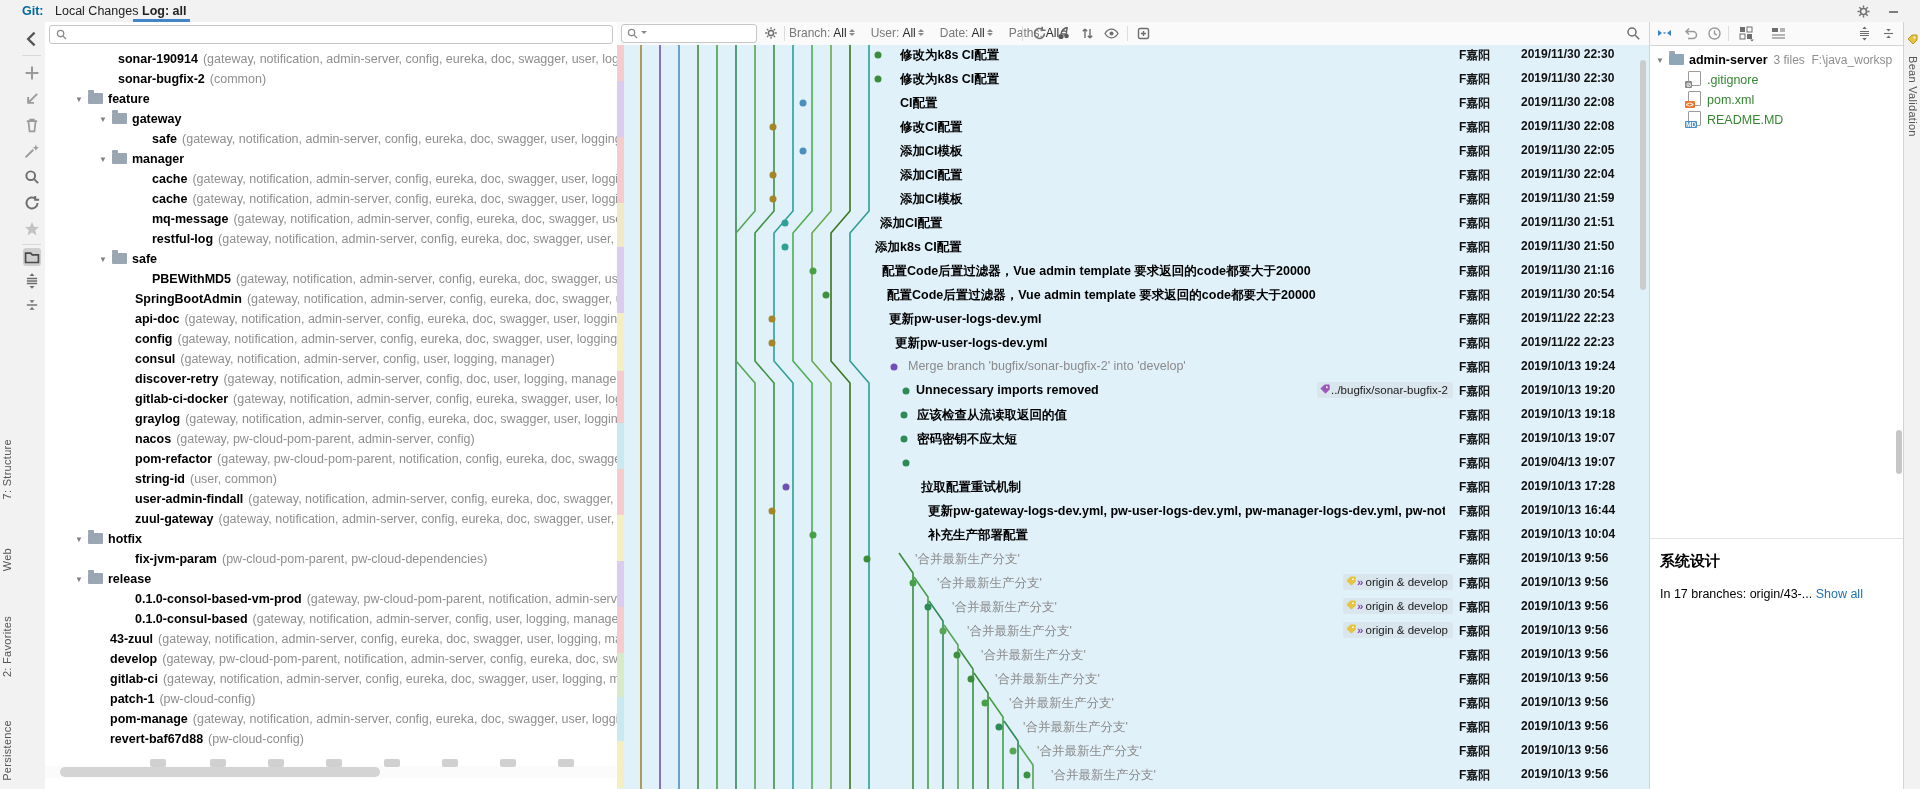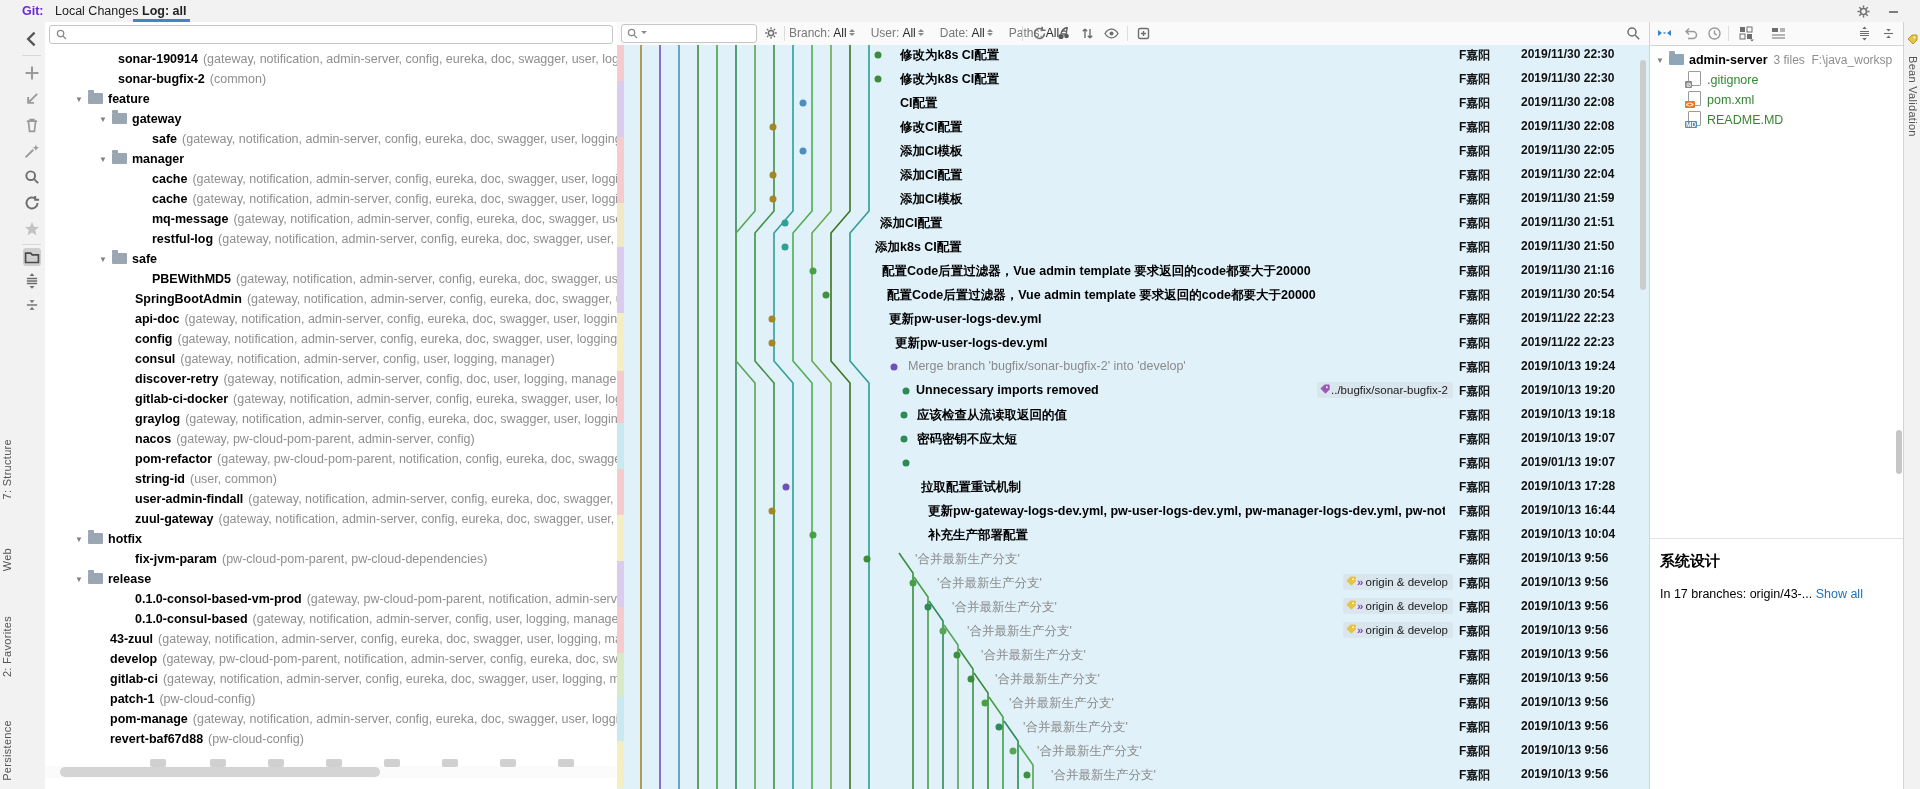--- a/index.html
+++ b/index.html
@@ -1,21 +1,21 @@
 <!DOCTYPE html>
 <html><head>
 <meta charset="utf-8">
 <style>
   html,body{margin:0;padding:0;width:1920px;height:789px;overflow:hidden;
     font-family:"Liberation Sans","DejaVu Sans",sans-serif;background:#fff;
     -webkit-font-smoothing:antialiased;}
   
   #titlebar{position:absolute;left:0;top:0;width:1920px;height:22px;background:#F2F2F2;
     border-bottom:1px solid #D5D5D5;}
-  #titlebar .applbl{position:absolute;left:22px;top:4px;font-size:12.5px;font-weight:700;color:#6d28d9;}
+  #titlebar .applbl{position:absolute;left:22px;top:4px;font-size:12.5px;font-weight:700;color:#0369a1;}
   .ttab{position:absolute;top:4px;font-size:12.5px;color:#222;cursor:default;}
   #tab-underline{position:absolute;left:133px;top:19px;width:57px;height:3px;background:#4184C7;}
   
   #lstrip{position:absolute;left:0;top:22px;width:18px;height:767px;background:#F2F2F2;}
   .vtab-l{position:absolute;left:1px;writing-mode:vertical-rl;transform:rotate(180deg);
     font-size:11px;color:#555;letter-spacing:.3px;white-space:nowrap;}
   
   #istrip{position:absolute;left:18px;top:22px;width:27px;height:767px;background:#F2F2F2;
     border-right:1px solid #D3D3D3;}
   .sicon{position:absolute;left:5px;width:18px;height:18px;}
@@ -451,21 +451,21 @@
         <span class="auth">F嘉阳</span>
         <span class="dt">2019/10/13 19:18</span>
       </div>
       <div class="lrow" style="top: 382px;">
         <span class="msg" style="left:300px;max-width:528px">密码密钥不应太短</span>
         <span class="auth">F嘉阳</span>
         <span class="dt">2019/10/13 19:07</span>
       </div>
       <div class="lrow" style="top: 406px;">
         <span class="auth">F嘉阳</span>
-        <span class="dt">2019/01/13 19:07</span>
+        <span class="dt">2019/04/13 19:07</span>
       </div>
       <div class="lrow" style="top: 430px;">
         <span class="msg" style="left:304px;max-width:524px">拉取配置重试机制</span>
         <span class="auth">F嘉阳</span>
         <span class="dt">2019/10/13 17:28</span>
       </div>
       <div class="lrow" style="top: 454px;">
         <span class="msg" style="left:311px;max-width:517px">更新pw-gateway-logs-dev.yml, pw-user-logs-dev.yml, pw-manager-logs-dev.yml, pw-notification-logs-dev.yml</span>
         <span class="auth">F嘉阳</span>
         <span class="dt">2019/10/13 16:44</span>

